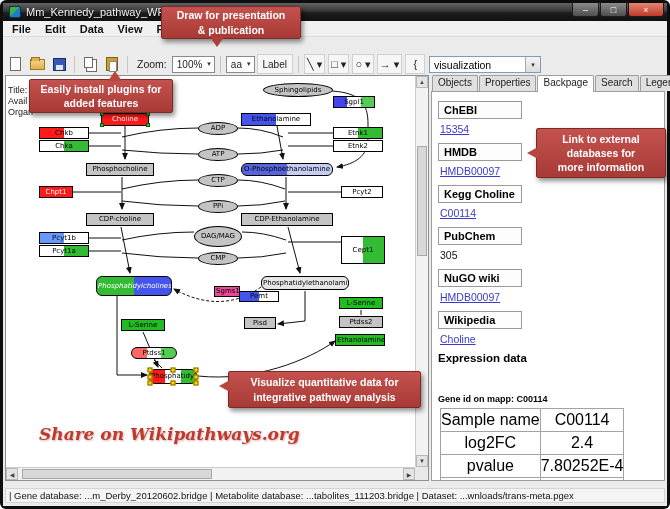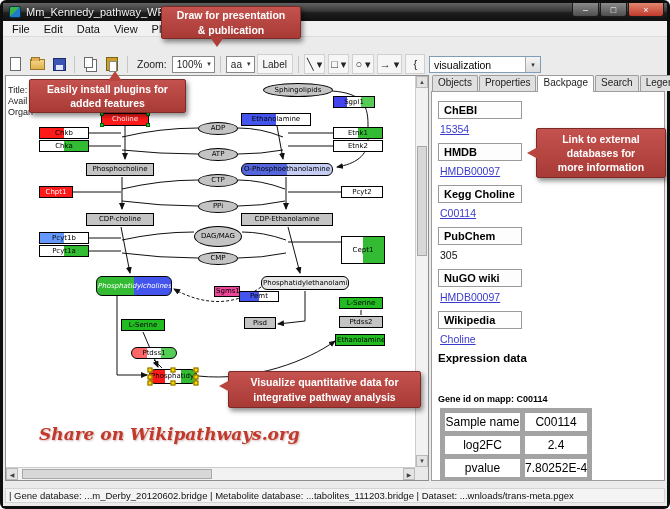--- a/index.html
+++ b/index.html
@@ -11,21 +11,21 @@
   
   .titlebar{position:absolute;left:0;top:0;right:0;height:18px;background:linear-gradient(#636363,#383838 45%,#1d1d1d 55%,#101010);display:flex;align-items:center;gap:5px;padding:0 6px;color:#f4f4f4;font-size:11px;}
   .app-icon{width:12px;height:12px;border-radius:2px;background:linear-gradient(135deg,#38b44a 0 50%,#1f7ac9 50% 100%);border:1px solid #09324f;flex:0 0 auto;}
   .title-text{white-space:nowrap;overflow:hidden;text-shadow:0 1px 1px #000;}
   .win-btns{position:absolute;right:3px;top:0;display:flex;gap:1px;}
   .wb{width:27px;height:14px;display:flex;align-items:center;justify-content:center;font-size:9px;color:#fff;background:linear-gradient(#8a8a8a,#4e4e4e);border:1px solid #1c1c1c;border-top:none;border-radius:0 0 3px 3px;cursor:default;}
   .wb.close{width:36px;background:linear-gradient(#e2876f,#c0392b);}
 
   
   .menubar{position:absolute;left:0;top:18px;right:0;height:16px;background:#f1f1f1;border-bottom:1px solid #dcdcdc;display:flex;align-items:center;font-size:11px;color:#111;padding-left:2px;}
-  .menu-item{padding:7px 7px;}
+  .menu-item{padding:7px 7px;font-weight:bold;}
 
   
   .toolbar{position:absolute;left:2px;top:50px;height:22px;display:flex;align-items:center;gap:2px;font-size:11px;color:#222;}
   .tb-btn{height:20px;min-width:20px;display:flex;align-items:center;justify-content:center;padding:0 2px;}
   .tb-sep{width:1px;height:17px;background:#c6c6c6;margin:0 3px;}
   .tb-label{margin:0 3px 0 4px;font-size:10.5px;}
   .tb-combo{height:17px;background:#fff;border:1px solid #8a8a8a;display:flex;align-items:center;gap:5px;padding:0 3px 0 4px;font-size:10px;}
   .caret{font-size:7px;color:#333;}
   .tools{display:flex;align-items:center;gap:3px;}
   .tool{font-size:11px;border:1px solid #d0d0d0;background:#f6f6f6;}
@@ -77,21 +77,21 @@
   .tab{font-size:10px;padding:1px 5px 0;background:#e0e0e0;border:1px solid #9d9d9d;border-bottom:none;border-radius:2px 2px 0 0;color:#222;}
   .tab.active{background:#fff;height:17px;}
   .panel-content{position:absolute;left:0;top:16px;right:0;bottom:0;background:#fff;border:1px solid #9d9d9d;padding:8px 6px;overflow:hidden;}
   .bp-section{margin-bottom:7px;}
   .bp-header{display:inline-block;min-width:84px;border:1px solid #9a9a9a;background:#fdfdfd;font-weight:bold;font-size:11px;padding:2px 5px;color:#000;}
   .bp-link{display:block;width:fit-content;margin:4px 0 2px 2px;color:#3a3acc;font-size:10.5px;text-decoration:underline;}
   .bp-value{display:block;margin:4px 0 2px 2px;font-size:10.5px;color:#111;}
   .exp-title{font-weight:bold;font-size:11.5px;margin:3px 0 30px;color:#000;}
   .gene-id{font-size:9px;font-weight:bold;margin-bottom:4px;color:#000;}
   table.exp{border-collapse:collapse;margin-left:2px;}
-  .exp td{border:5px solid #a3a3a3;font-size:12px;padding:2px 0;text-align:center;color:#000;}
+  .exp td{border:1px solid #a3a3a3;font-size:16px;padding:2px 0;text-align:center;color:#000;}
   .exp td:first-child{min-width:80px;}
   .exp td:last-child{min-width:60px;}
 
   
   .statusbar{position:absolute;left:2px;right:2px;bottom:3px;height:15px;background:#f4f4f4;border:1px solid #d4d4d4;display:flex;align-items:center;font-size:9.5px;color:#111;padding:0 3px;white-space:nowrap;overflow:hidden;}
 
   
   .callout{position:absolute;background:linear-gradient(#c4524e,#a83a36);border:1px solid #7c2a28;border-radius:2px;color:#fff;font-weight:bold;font-size:10.5px;line-height:1.35;text-align:center;display:flex;align-items:center;justify-content:center;white-space:pre-line;box-shadow:2px 3px 5px rgba(0,0,0,0.45);z-index:60;padding:2px 4px;}
   .pt{position:absolute;width:0;height:0;}
   .pt-down{bottom:-9px;border-left:7px solid transparent;border-right:7px solid transparent;border-top:10px solid #ad3e3a;}
@@ -395,21 +395,21 @@
 
   <div class="statusbar">
     <span>| Gene database: ...m_Derby_20120602.bridge   | Metabolite database: ...tabolites_111203.bridge   | Dataset: ...wnloads/trans-meta.pgex</span>
   </div>
 
   <div class="callout" style="left:158px;top:3px;width:140px;height:33px;">
     <span>Draw for presentation
 &amp; publication</span>
     <i class="pt pt-down" style="left:48px;"></i>
   </div>
-  <div class="callout" style="left:26px;top:76px;width:157px;height:34px;align-items:center;">
+  <div class="callout" style="left:26px;top:76px;width:144px;height:34px;align-items:center;">
     <span>Easily install plugins for
 added features</span>
     <i class="pt pt-up" style="left:78px;"></i>
   </div>
   <div class="callout" style="left:533px;top:125px;width:130px;height:50px;">
     <span>Link to external
 databases for
 more information</span>
     <i class="pt pt-left" style="top:18px;"></i>
   </div>

